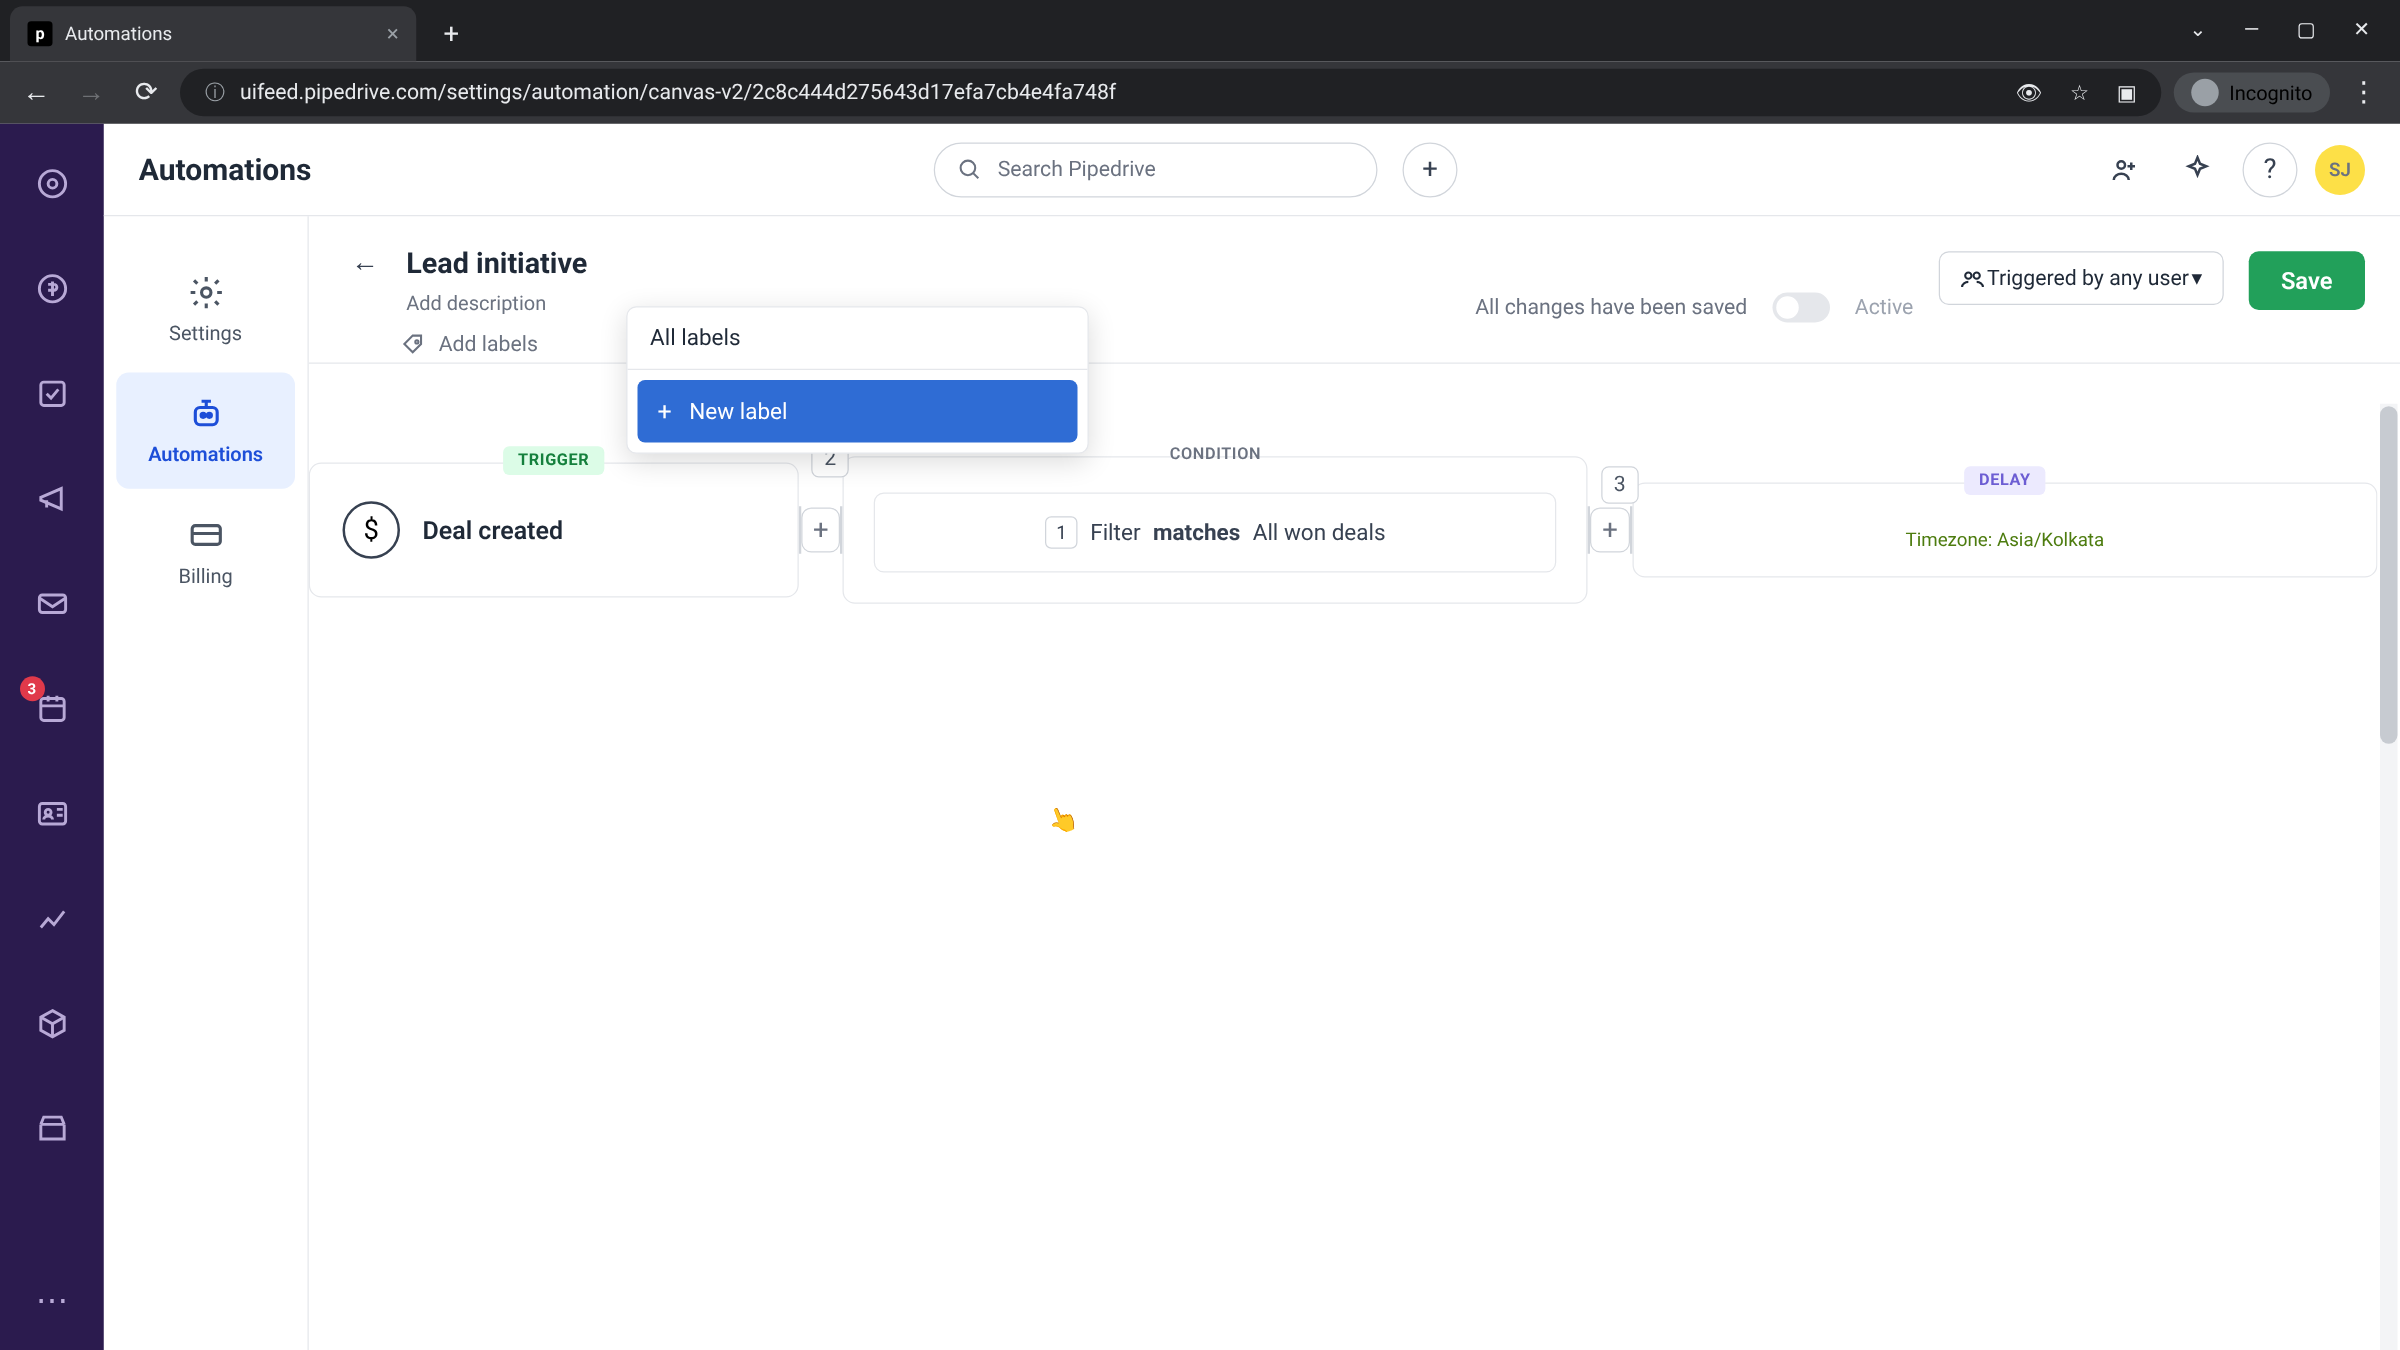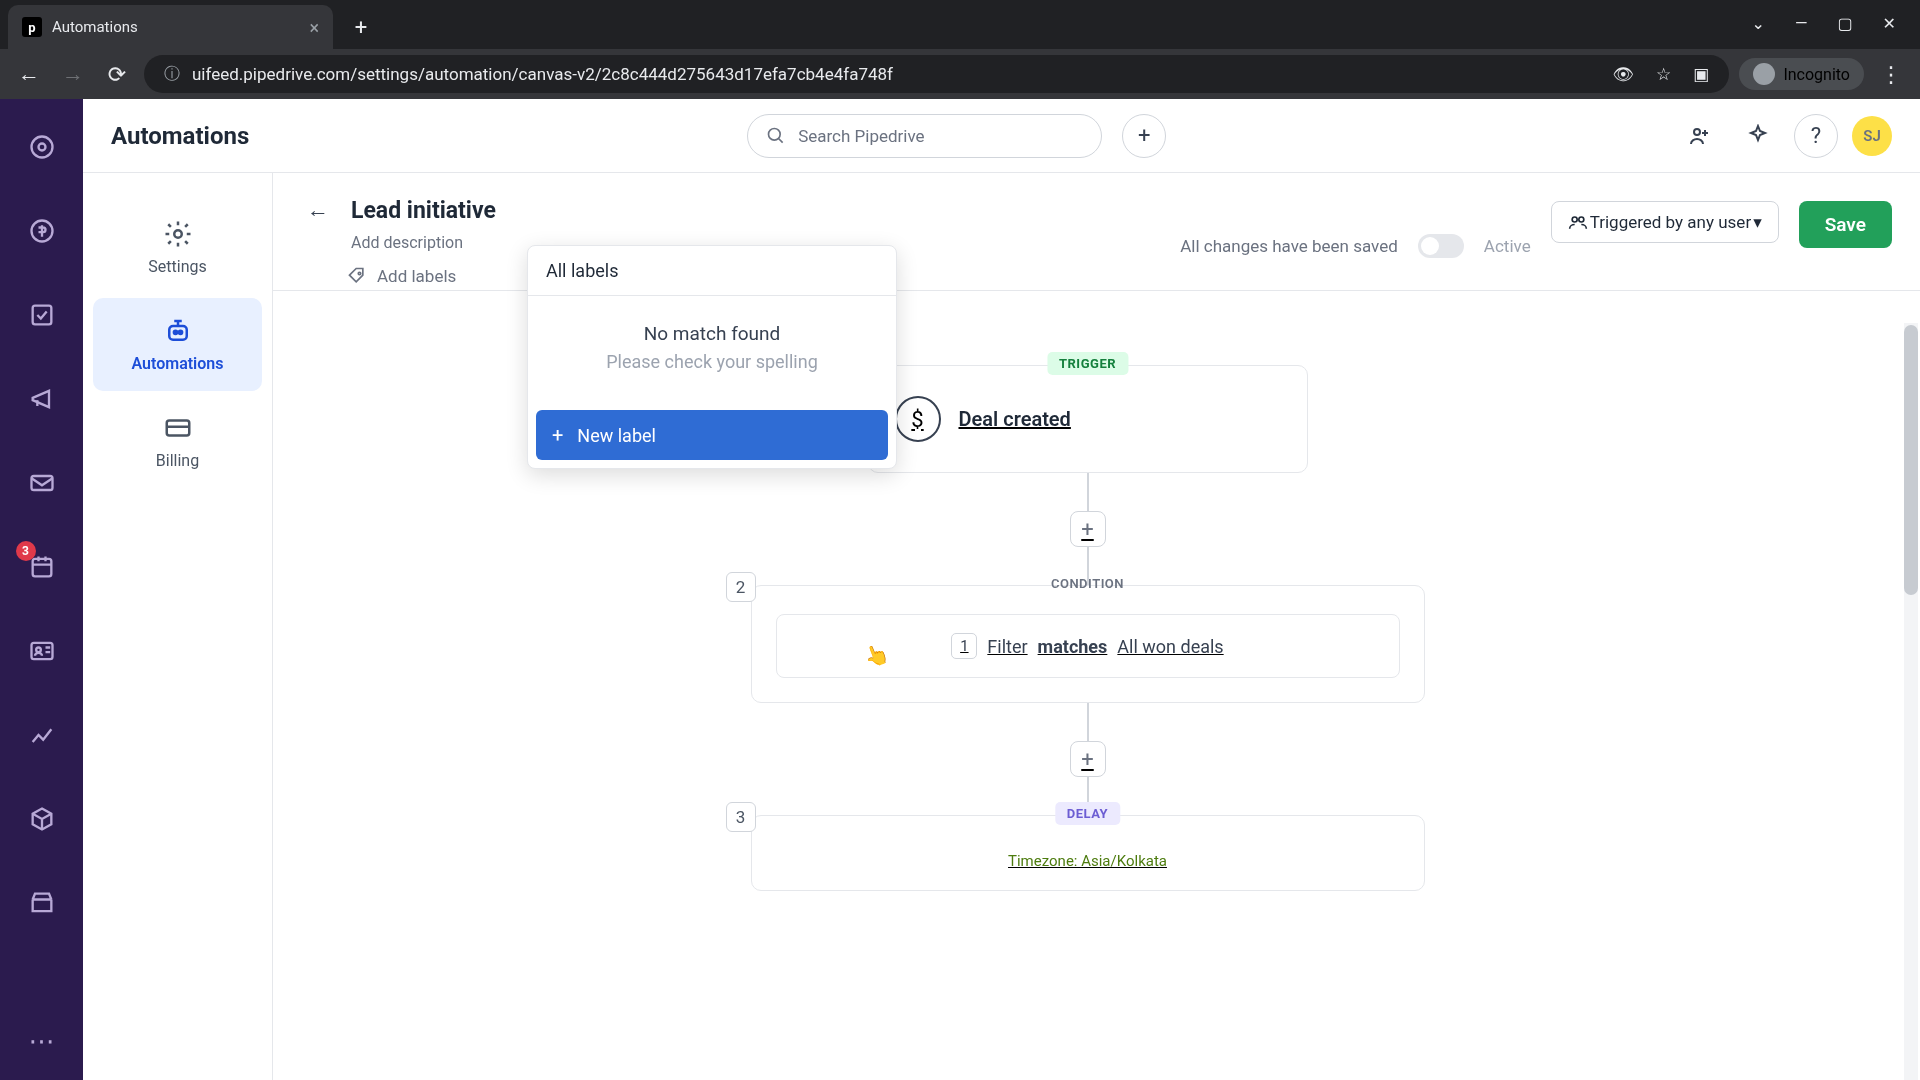--- a/index.html
+++ b/index.html
@@ -34,21 +34,21 @@
 .content { flex: 1; display: flex; flex-direction: column; }
 .topbar { height: 74px; border-bottom: 1px solid #e5e7eb; display: flex; align-items: center; padding: 0 28px; gap: 20px; }
 .topbar-title { font-size: 24px; font-weight: 700; color: #1f2937; }
 .search-pill { margin-left: auto; width: 355px; height: 44px; border: 1px solid #d1d5db; border-radius: 22px; display: flex; align-items: center; padding: 0 18px; gap: 12px; color: #6b7280; font-size: 17px; }
 .circle-btn { width: 44px; height: 44px; border: 1px solid #d1d5db; border-radius: 50%; display: flex; align-items: center; justify-content: center; color: #374151; font-size: 22px; }
 .topbar-right { display: flex; gap: 14px; align-items: center; margin-left: 14px; }
 .topbar-spacer { flex: 1; }
 .avatar-circle { width: 40px; height: 40px; background: #fde047; border-radius: 50%; display: flex; align-items: center; justify-content: center; font-size: 15px; font-weight: 600; color: #6b7280; }
 
 .main-row { flex: 1; display: flex; }
-.sidebar2 { width: 190px; border-right: 1px solid #e5e7eb; padding-top: 24px; }
+.sidebar2 { width: 164px; border-right: 1px solid #e5e7eb; padding-top: 24px; }
 .sb2-item { display: flex; flex-direction: column; align-items: center; gap: 8px; padding: 18px 10px; color: #4b5563; font-size: 16px; border-radius: 10px; margin: 4px 10px; }
 .sb2-item.active { background: #e8f0ff; color: #1d4ed8; font-weight: 600; }
 .sb2-item svg { width: 30px; height: 30px; }
 
 .canvas-area { flex: 1; position: relative; overflow: hidden; }
 .canvas-header { height: 118px; padding: 20px 28px 0 28px; display: flex; border-bottom: 1px solid #e5e7eb; }
 .ch-left { display: flex; flex-direction: column; gap: 6px; }
 .ch-title-row { display: flex; align-items: center; gap: 16px; }
 .back-btn { width: 34px; height: 34px; display: flex; align-items: center; justify-content: center; color: #374151; font-size: 22px; }
 .ch-title { font-size: 23px; font-weight: 700; color: #1f2937; }
@@ -68,21 +68,21 @@
 .lp-search input { border: none; outline: none; font-size: 18px; flex: 1; color: #1f2937; }
 .lp-section { padding: 14px 18px; border-bottom: 1px solid #e5e7eb; font-size: 18px; color: #1f2937; }
 .lp-empty { padding: 26px 18px 30px; text-align: center; }
 .lp-empty-title { font-size: 19px; color: #374151; }
 .lp-empty-sub { font-size: 18px; color: #9ca3af; margin-top: 6px; }
 .lp-newbtn { margin: 8px; background: #2f6cd4; color: #fff; border-radius: 6px; padding: 13px 16px; display: flex; align-items: center; gap: 14px; font-size: 18px; cursor: pointer; }
 .lp-newbtn .plus { font-size: 20px; }
 
 
 .flow { position: absolute; left: 0; right: 18px; top: 150px; bottom: 0; overflow-y: auto; }
-.flow-inner { display: flex; flex-direction: column; align-items: center; padding-top: 42px; text-decoration: underline; }
+.flow-inner { display: flex; flex-direction: row; align-items: center; padding-top: 42px; }
 .node-card { background: #fff; border: 1px solid #e5e7eb; border-radius: 10px; position: relative; }
 .badge { position: absolute; top: -14px; left: 50%; transform: translateX(-50%); background: #dcfce7; color: #15803d; font-size: 13px; font-weight: 700; padding: 4px 12px; border-radius: 5px; letter-spacing: 0.5px; }
 .badge.cond { background: transparent; color: #6b7280; font-weight: 600; }
 .badge.delay { background: #eceafe; color: #6c5dd3; }
 .trigger-card { width: 440px; height: 108px; display: flex; align-items: center; padding: 0 26px; gap: 18px; }
 .trigger-icon { width: 46px; height: 46px; border: 2px solid #374151; border-radius: 50%; display: flex; align-items: center; justify-content: center; font-size: 22px; }
 .trigger-text { font-size: 20px; font-weight: 600; color: #1f2937; }
 .connector { width: 2px; height: 38px; background: #d1d5db; }
 .add-circle { width: 36px; height: 36px; border: 1px solid #d1d5db; border-radius: 8px; background: #fff; display: flex; align-items: center; justify-content: center; font-size: 22px; color: #6b7280; }
 .cond-card { width: 674px; padding: 28px 24px 24px; position: relative; }
@@ -288,24 +288,20 @@
                 </svg>
               <span>Triggered by any user</span>
               <span>▾</span>
             </div>
             <button class="save-btn">Save</button>
           </div>
         </div>
 
         <div class="label-popover">
           <div class="lp-section">All labels</div>
-          <div class="lp-empty">
-            <div class="lp-empty-title">No match found</div>
-            <div class="lp-empty-sub">Please check your spelling</div>
-          </div>
           <div class="lp-newbtn">
             <span class="plus">+</span>
             <span>New label</span>
           </div>
           <div class="cursor-hand">👆</div>
         </div>
 
         <div class="flow">
           <div class="flow-inner">
             <div class="node-card trigger-card">

